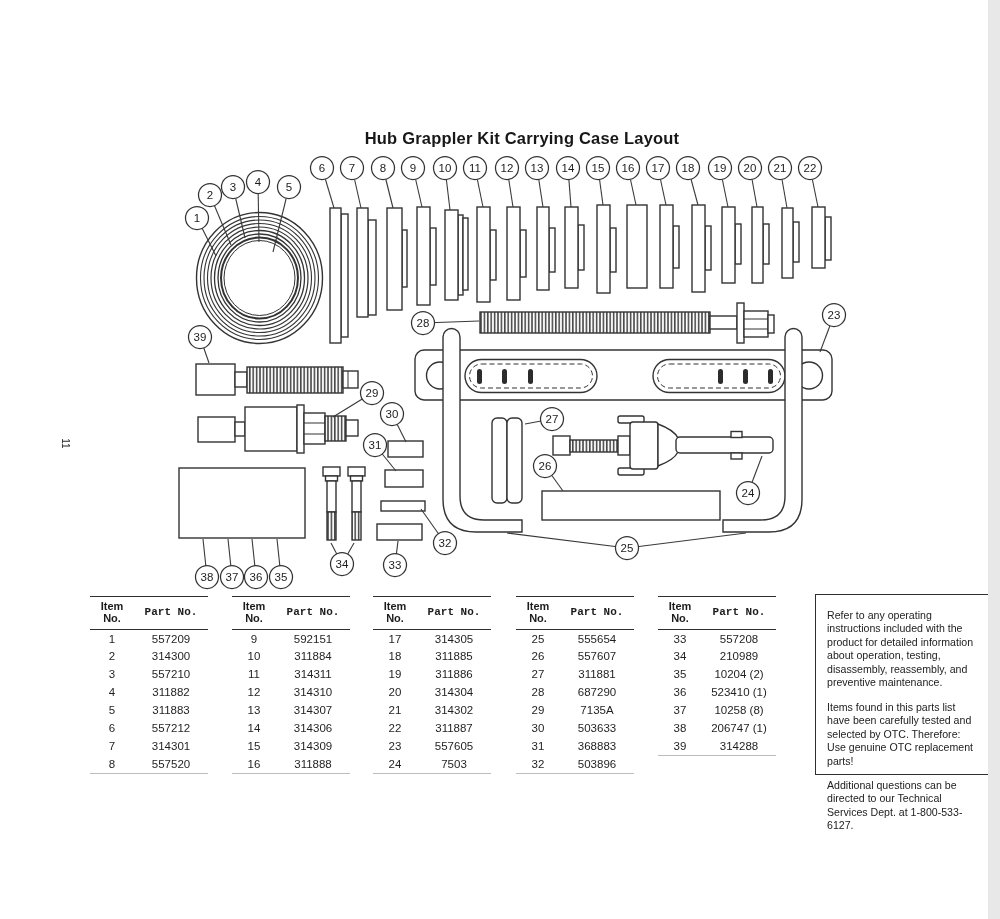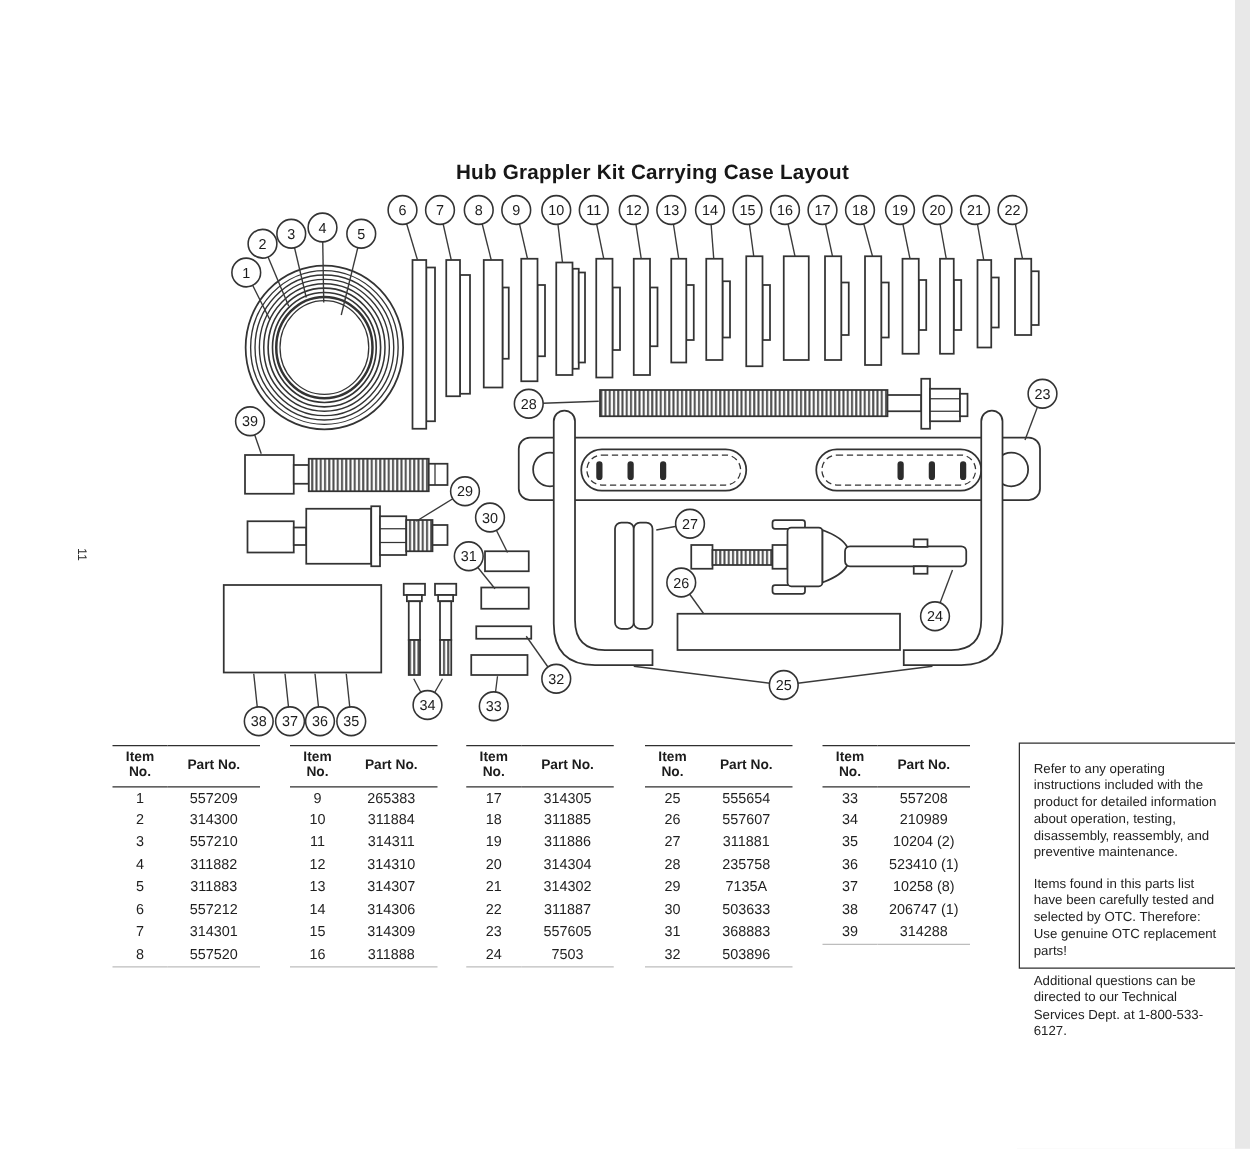--- a/index.html
+++ b/index.html
@@ -13,21 +13,21 @@
   svg text{font-family:"Liberation Sans",sans-serif;}
 
   .ptable{position:absolute;top:596px;}
   .ptable table{border-collapse:collapse;table-layout:fixed;}
   .ptable th{font-size:11px;font-weight:bold;line-height:1.12;text-align:center;
              padding:3px 0 4px;border-top:1.6px solid #2f2f2f;border-bottom:1.6px solid #2f2f2f;
              white-space:pre-line;vertical-align:middle;color:#1c1c1c;}
   .ptable td{font-size:11.5px;text-align:center;height:17.9px;padding:0 2px;color:#1f1f1f;}
   .ptable tr:last-child td{border-bottom:1px solid #bdbdbd;}
   .col-item{width:44px;}
-  .col-part{width:74px;}
+  .col-part{width:74px;font-family:Liberation Mono, monospace;}
 
   .note{position:absolute;left:815px;top:594px;width:174px;height:181px;
         border:1.5px solid #2f2f2f;box-sizing:border-box;padding:14px 10px 8px 11px;
         font-size:10.6px;line-height:1.27;color:#222;}
   .note p{margin:0 0 11px 0;}
   .note b{font-weight:normal;}
 </style>
 </head>
 <body>
 
@@ -475,21 +475,21 @@
         <thead>
           <tr>
             <th class="col-item">Item
 No.</th>
             <th class="col-part">Part No.</th>
           </tr>
         </thead>
         <tbody>
           <tr>
             <td>9</td>
-            <td>265383</td>
+            <td>592151</td>
           </tr>
           <tr>
             <td>10</td>
             <td>311884</td>
           </tr>
           <tr>
             <td>11</td>
             <td>314311</td>
           </tr>
           <tr>
@@ -577,21 +577,21 @@
           <tr>
             <td>26</td>
             <td>557607</td>
           </tr>
           <tr>
             <td>27</td>
             <td>311881</td>
           </tr>
           <tr>
             <td>28</td>
-            <td>235758</td>
+            <td>687290</td>
           </tr>
           <tr>
             <td>29</td>
             <td>7135A</td>
           </tr>
           <tr>
             <td>30</td>
             <td>503633</td>
           </tr>
           <tr>

